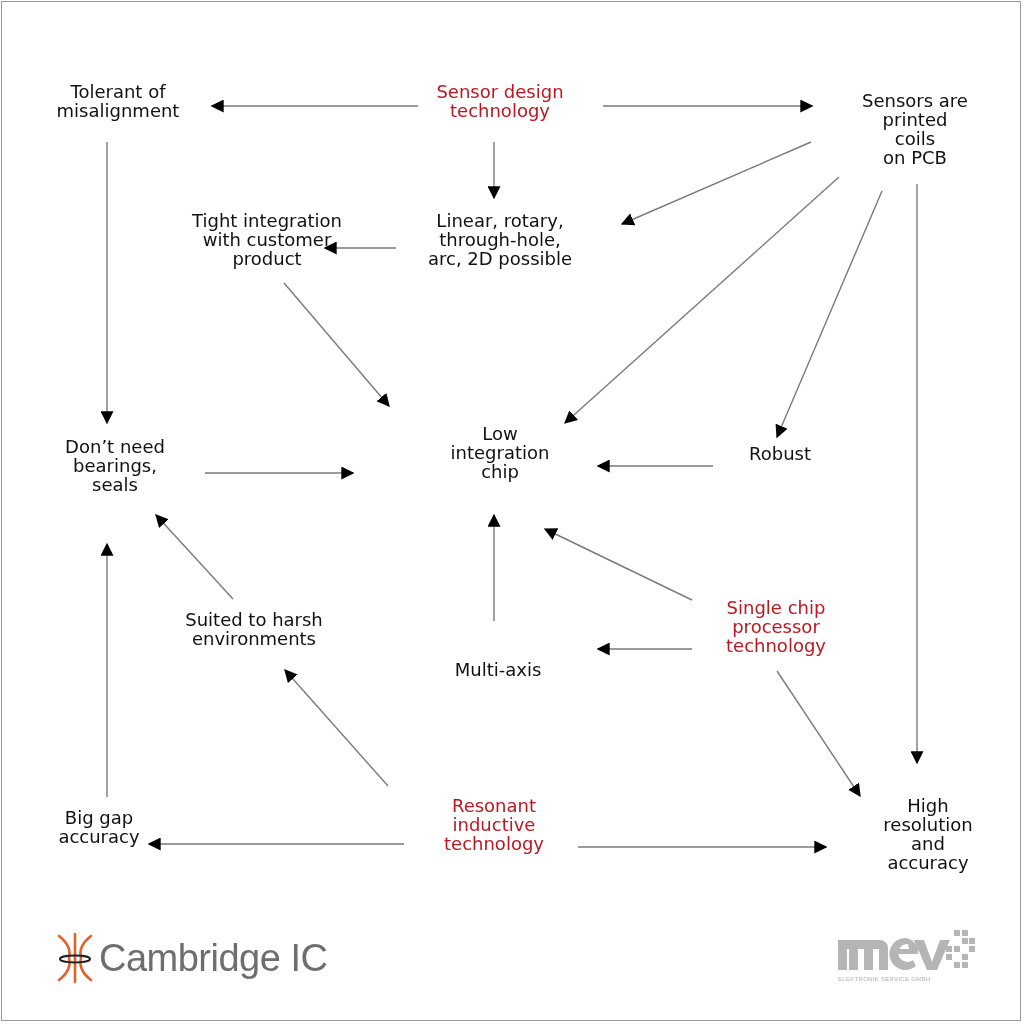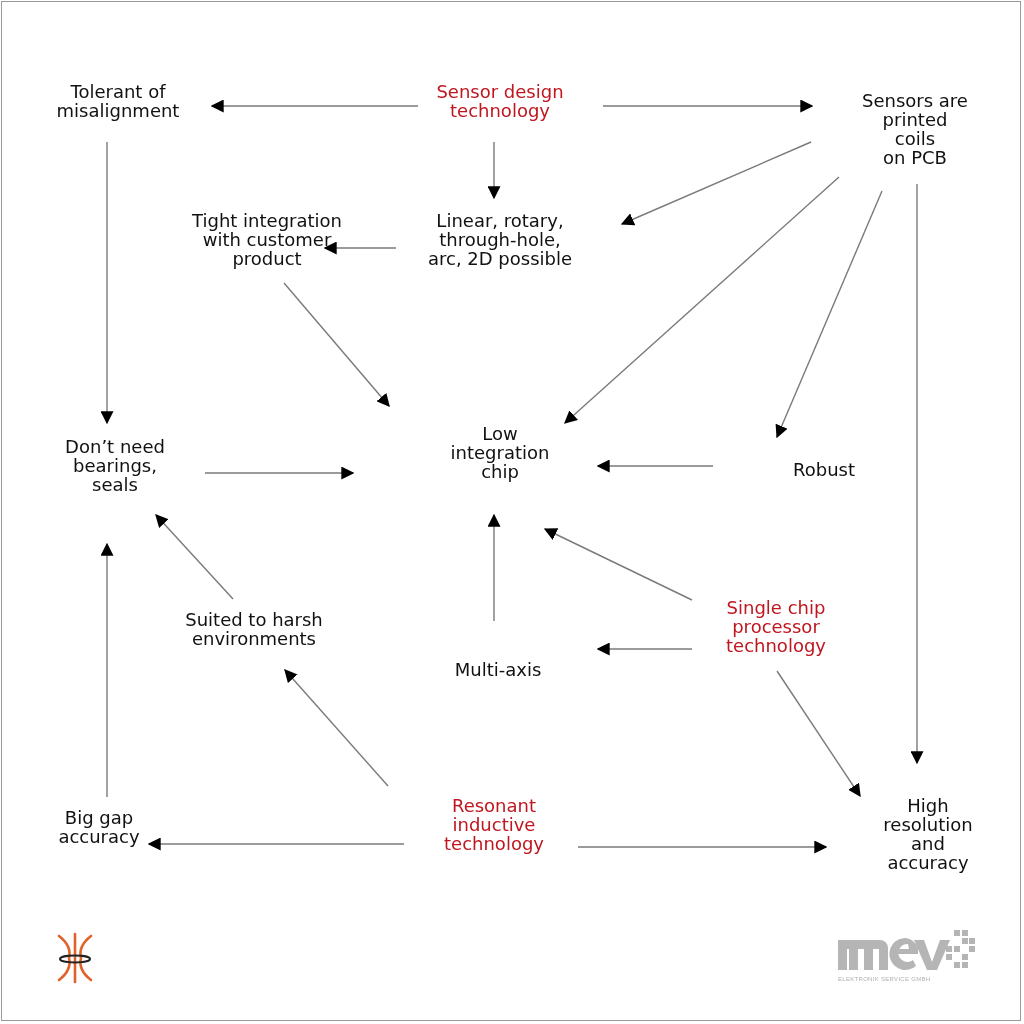--- a/index.html
+++ b/index.html
@@ -64,21 +64,21 @@
 product</div>
 <div class="node" style="left:500px; top:211px;">Linear, rotary,
 through-hole,
 arc, 2D possible</div>
 <div class="node" style="left:115px; top:437px;">Don’t need
 bearings,
 seals</div>
 <div class="node" style="left:500px; top:424px;">Low
 integration
 chip</div>
-<div class="node" style="left:780px; top:460px;margin-left:44px;">Robust</div>
+<div class="node" style="left:780px; top:444px;">Robust</div>
 <div class="node" style="left:254px; top:610px;text-align:center;">Suited to harsh
 environments</div>
 <div class="node" style="left:498px; top:660px;">Multi-axis</div>
 <div class="node tech" style="left:776px; top:598px;">Single chip
 processor
 technology</div>
 <div class="node" style="left:99px; top:808px;">Big gap
 accuracy</div>
 <div class="node tech" style="left:494px; top:796px;">Resonant
 inductive
@@ -89,20 +89,21 @@
 
 <div class="logo-cic">
   <svg width="40" height="52" viewBox="0 0 40 52">
     <g fill="none" stroke="#e0622a" stroke-width="2.6" stroke-linecap="round">
       <line x1="20" y1="2" x2="20" y2="50"></line>
       <path d="M4,4 Q17,14 14,26 Q17,38 4,48"></path>
       <path d="M36,4 Q23,14 26,26 Q23,38 36,48"></path>
     </g>
     <ellipse cx="20" cy="27" rx="15" ry="3.4" fill="none" stroke="#222" stroke-width="2"></ellipse>
   </svg>
+  <span class="word">Cambridge IC</span>
 </div>
 
 <div class="logo-mev">
   <svg width="140" height="48" viewBox="0 0 140 48">
     <g fill="#b5b5b5">
       <path d="M2,12 h42 a8,8 0 0 1 8,8 v22 h-9 v-21 h-6 v21 h-9 v-21 h-6 v21 h-9 v-21 h-2 v21 h-9 z"></path>
       <path d="M70,10 a16,16 0 1 0 10,28 l-3,-6 a9,9 0 1 1 -5,-16 l1,5 h-11 v5 h20 v-6 a16,16 0 0 0 -12,-10 z"></path>
       <path d="M78,12 h10 l8,22 l8,-22 h10 l-13,30 h-10 z"></path>
       <rect x="118" y="2" width="6" height="6"></rect>
         <rect x="126" y="2" width="6" height="6"></rect>

